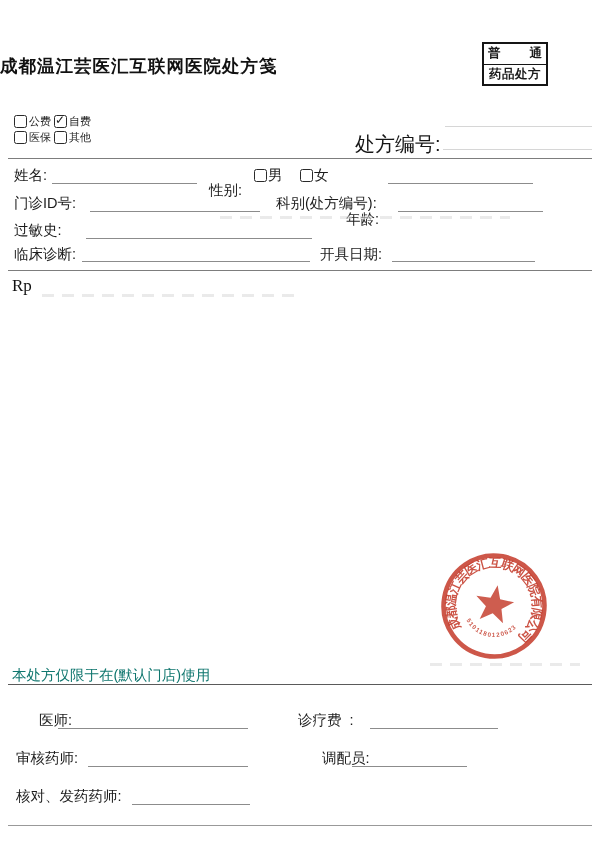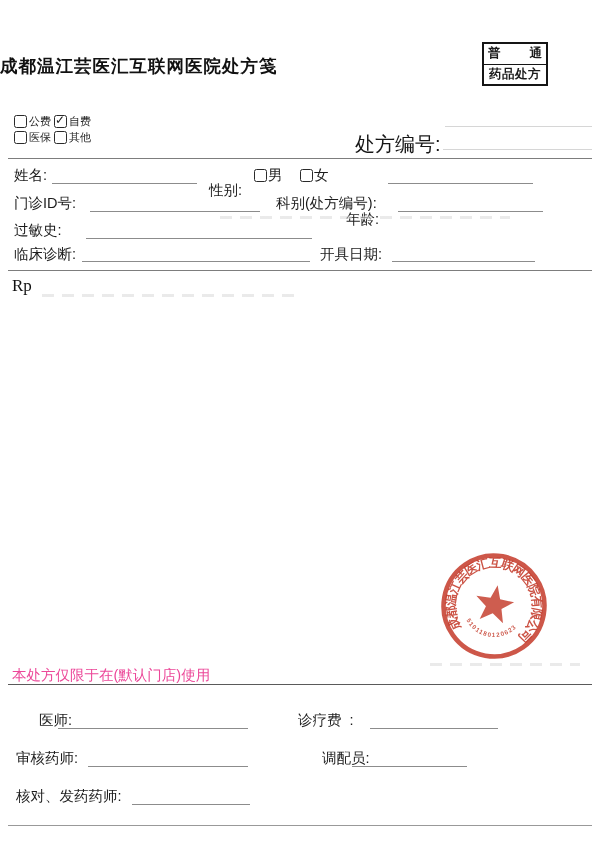--- a/index.html
+++ b/index.html
@@ -93,21 +93,21 @@
     position:absolute;height:3px;opacity:0.55;
     background:repeating-linear-gradient(90deg,#d9d9d9 0 12px,transparent 12px 20px);
   }
   .faint-line{position:absolute;height:0;border-bottom:1px solid #d6d6d6;}
   .stamp{
     position:absolute;left:439px;top:551px;
     width:110px;height:110px;
     transform:rotate(10deg);
     opacity:0.92;
   }
-  .footer-note{position:absolute;font-size:14.5px;color:#ec4899;white-space:pre;}
+  .footer-note{position:absolute;font-size:14.5px;color:#0f766e;white-space:pre;}
 </style>
 </head>
 <body>
 
 <div id="sheet">
 
   <div class="title">成都温江芸医汇互联网医院处方笺</div>
 
   <div class="type-box">
     <div class="row1">

